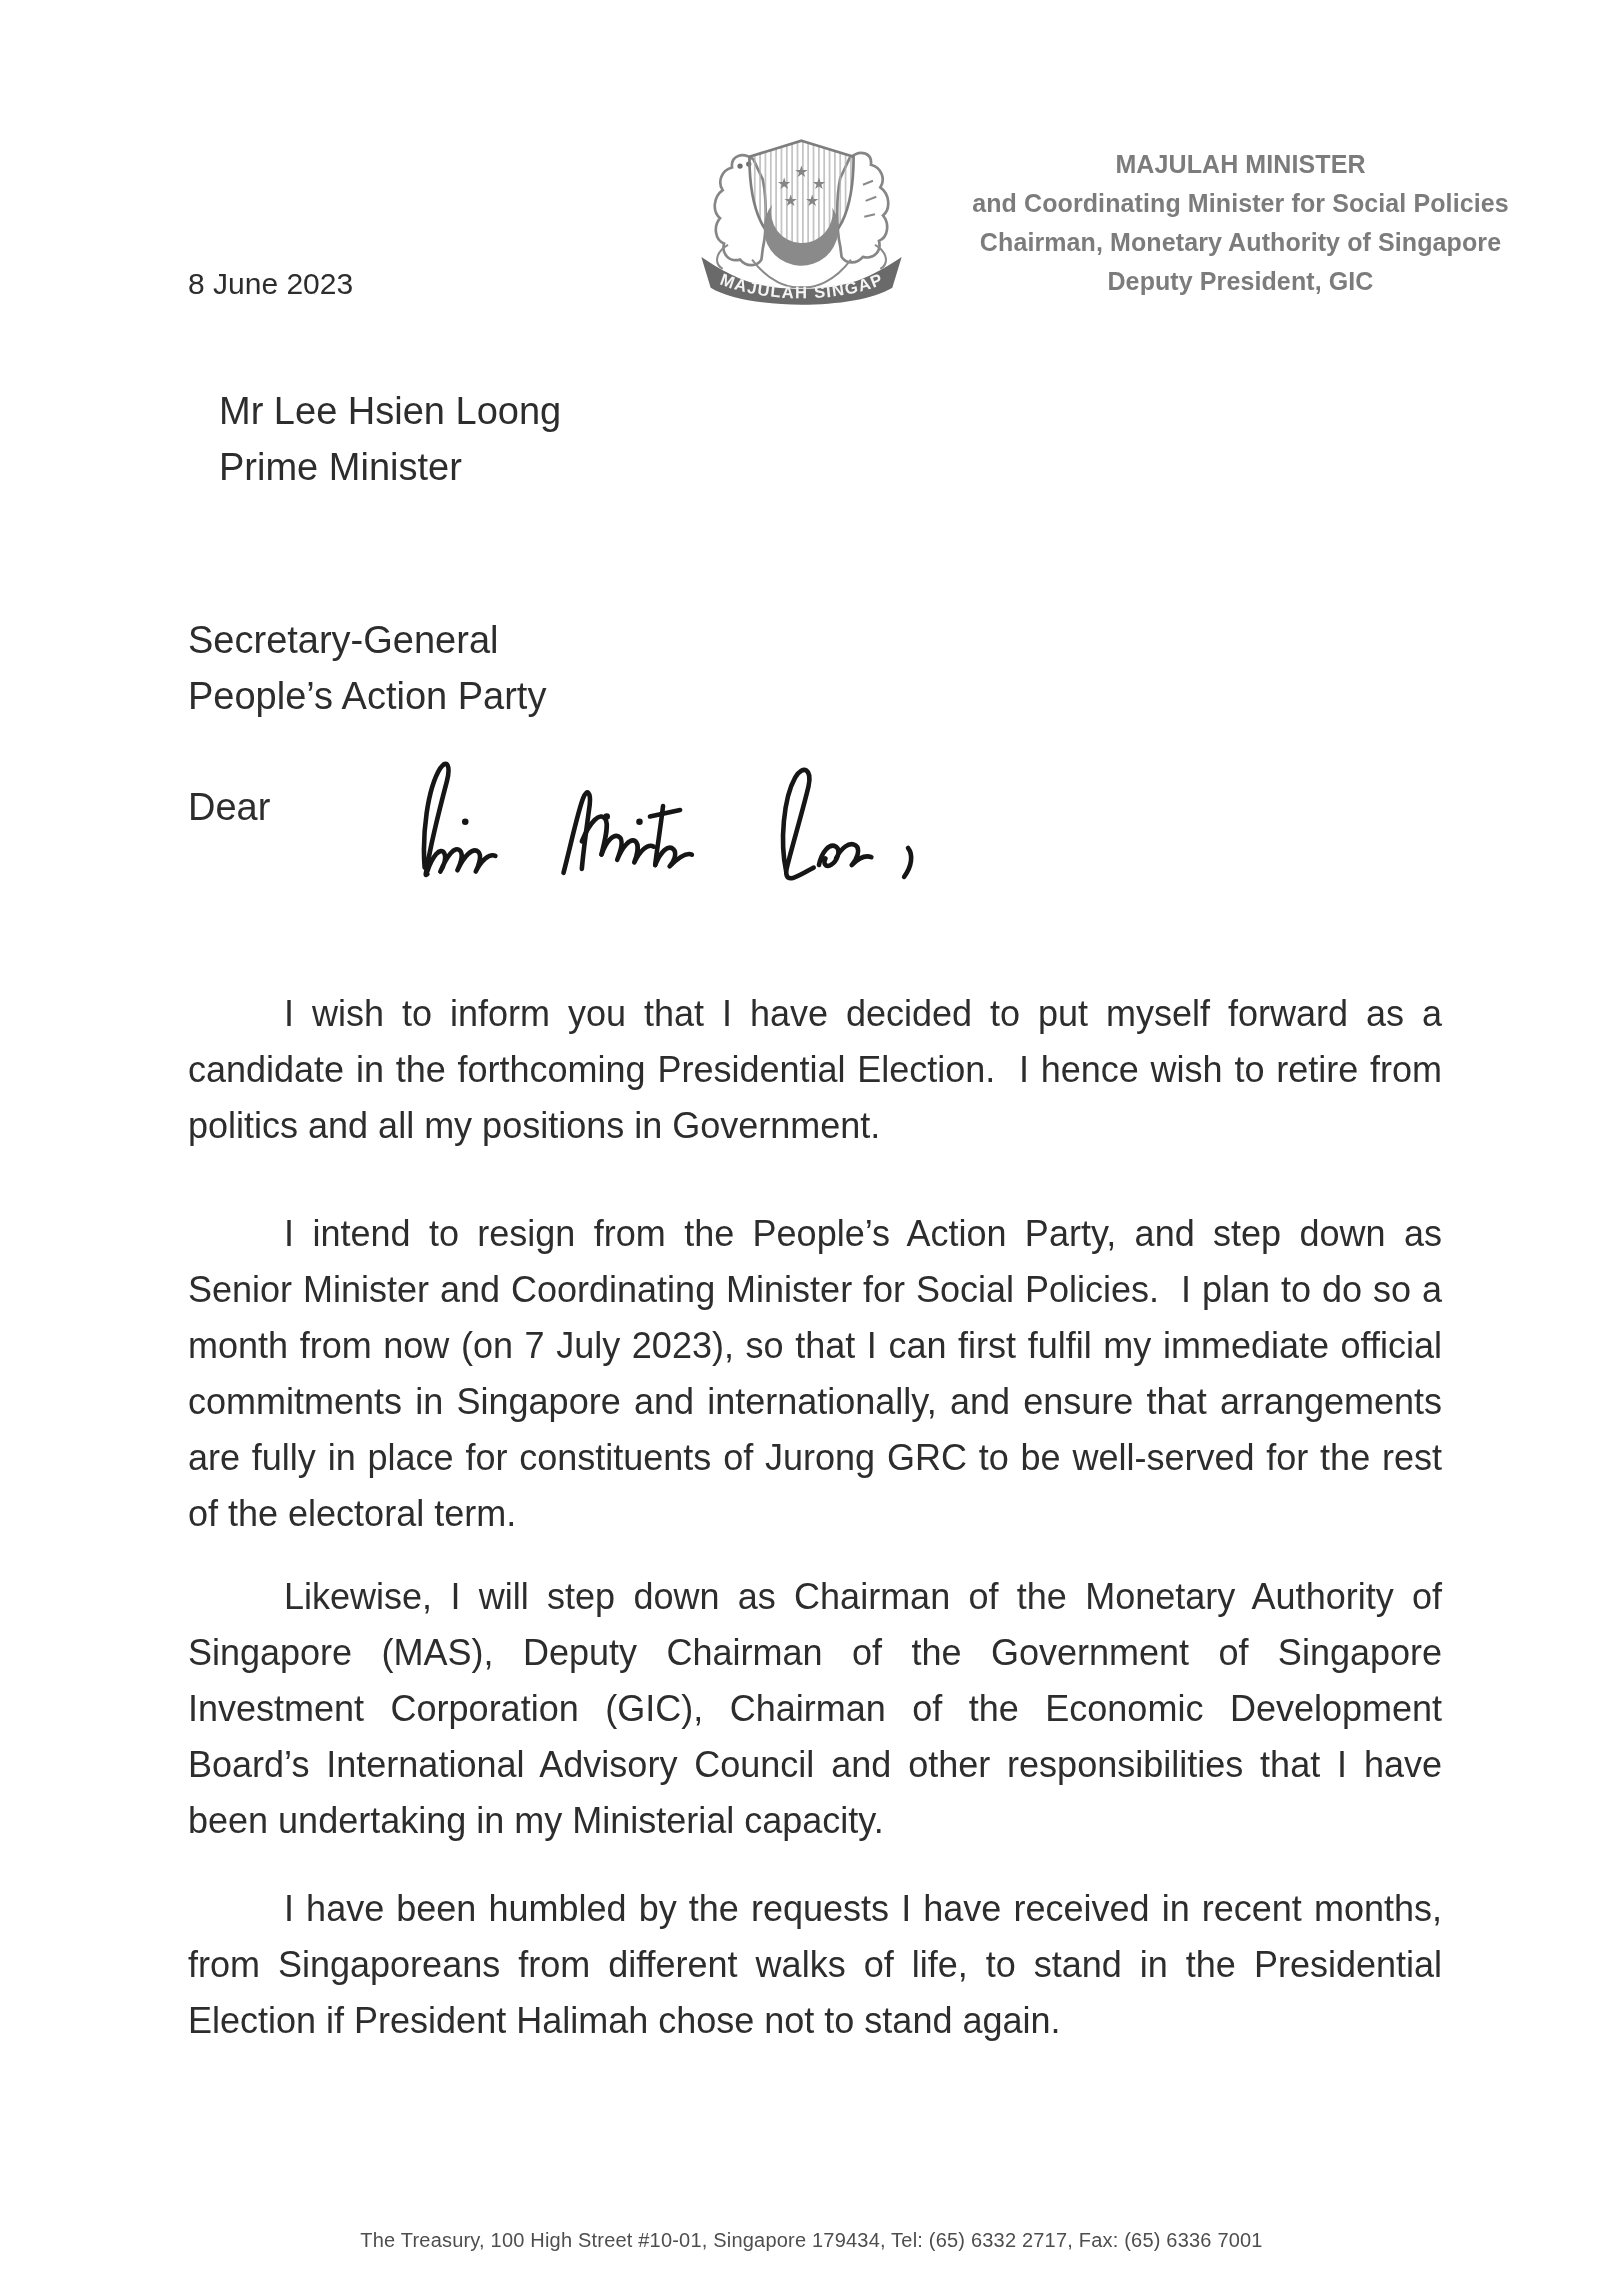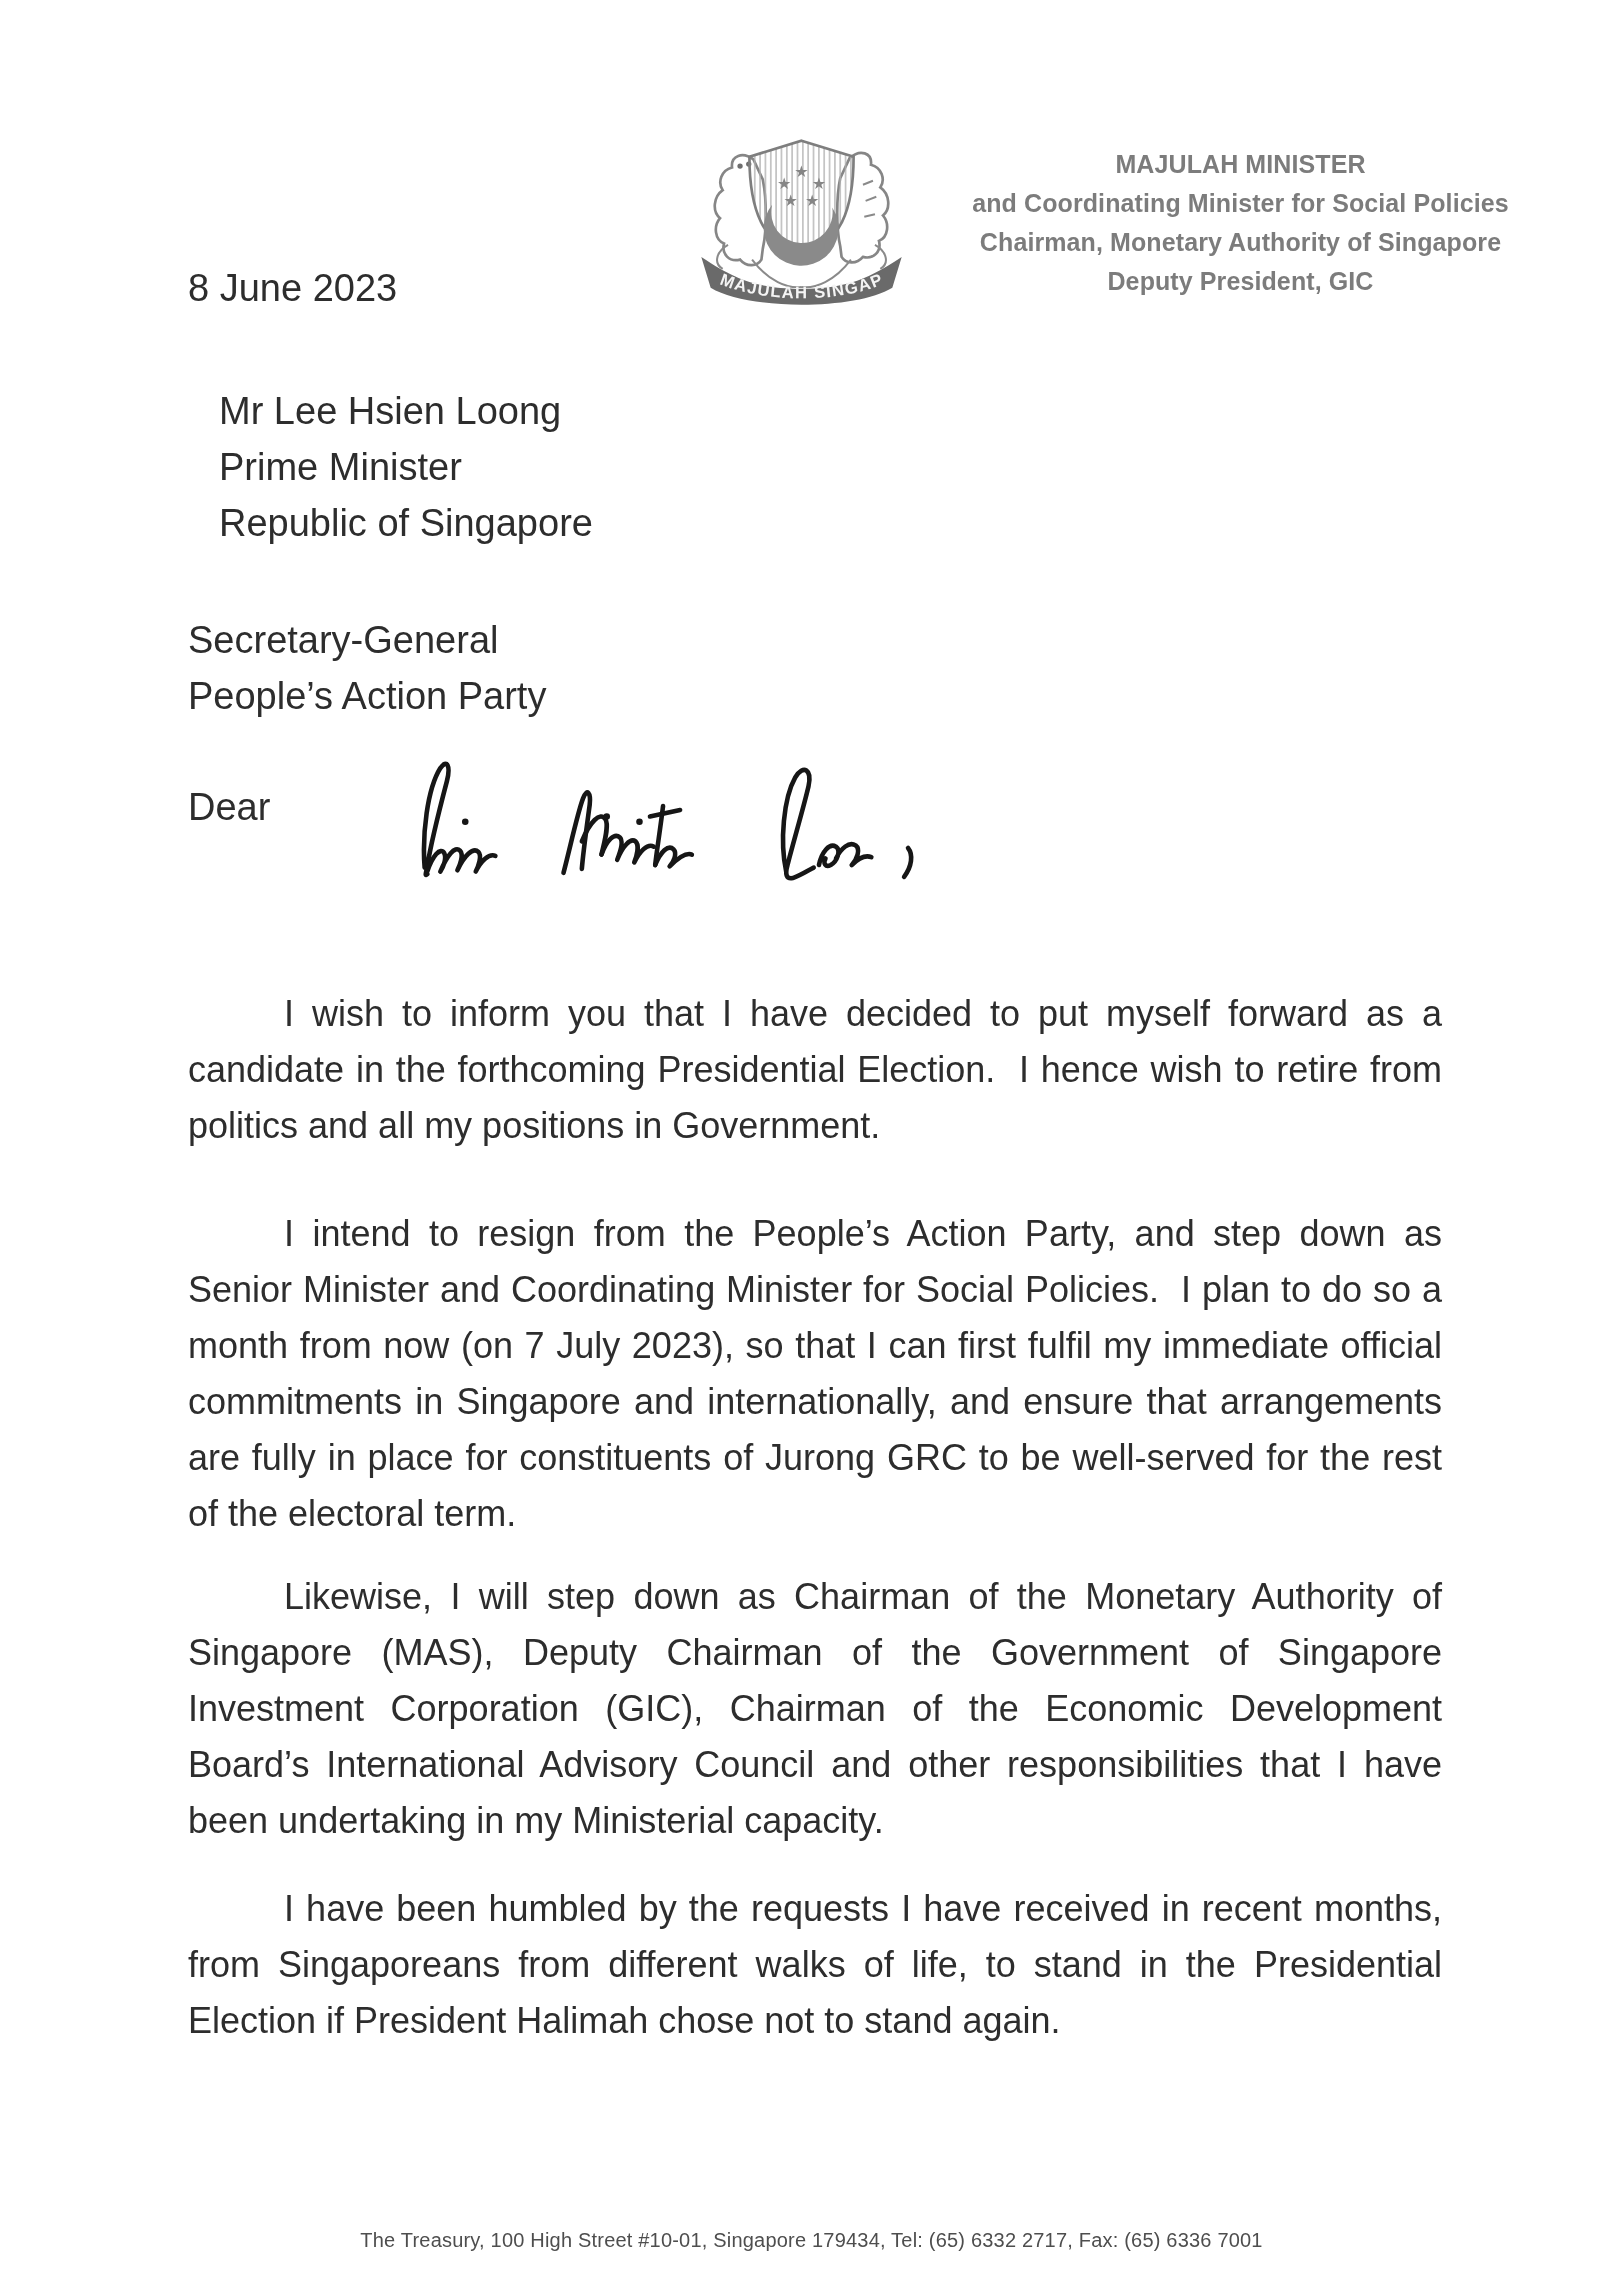--- a/index.html
+++ b/index.html
@@ -13,21 +13,21 @@
   }
   
   .crest{position:absolute;left:687px;top:118px;width:229px;height:187px;}
   .mast{
     position:absolute;left:936px;top:145px;width:609px;
     text-align:center;color:#7c7c7c;font-weight:bold;
     font-size:25px;line-height:39px;letter-spacing:0.1px;
   }
   .mast .line{display:block;}
   
-  .date{position:absolute;left:188px;top:267px;font-size:38px;}
+  .date{position:absolute;left:188px;top:267px;font-size:30px;}
   .addr{position:absolute;left:188px;font-size:38px;line-height:56px;}
   .addr div{display:block;}
   .addr1{top:383px;margin-left:31px;}
   .addr2{top:612px;}
   
   .dear{position:absolute;left:188px;top:786px;font-size:38px;}
   .handwriting{position:absolute;left:367px;top:743px;width:655px;height:151px;}
   .handwriting path{fill:none;stroke:#161616;stroke-width:7;stroke-linecap:round;stroke-linejoin:round;}
   .handwriting circle{fill:#161616;}
   
@@ -95,21 +95,20 @@
     <span class="line">and Coordinating Minister for Social Policies</span>
     <span class="line">Chairman, Monetary Authority of Singapore</span>
     <span class="line">Deputy President, GIC</span>
   </div>
 
   <div class="date">8 June 2023</div>
 
   <div class="addr addr1">
     <div>Mr Lee Hsien Loong</div>
     <div>Prime Minister</div>
-    <div>Republic of Singapore</div>
   </div>
   <div class="addr addr2">
     <div>Secretary-General</div>
     <div>People’s Action Party</div>
   </div>
 
   <div class="dear">Dear</div>
   <svg class="handwriting" viewBox="0 0 1000 230" role="img" aria-label="Prime Minister Lee,">
 
     <path d="M88,190 C84,140 92,70 112,38 C122,24 128,34 122,58 C112,96 98,150 92,188 C90,198 88,204 92,200"></path>

